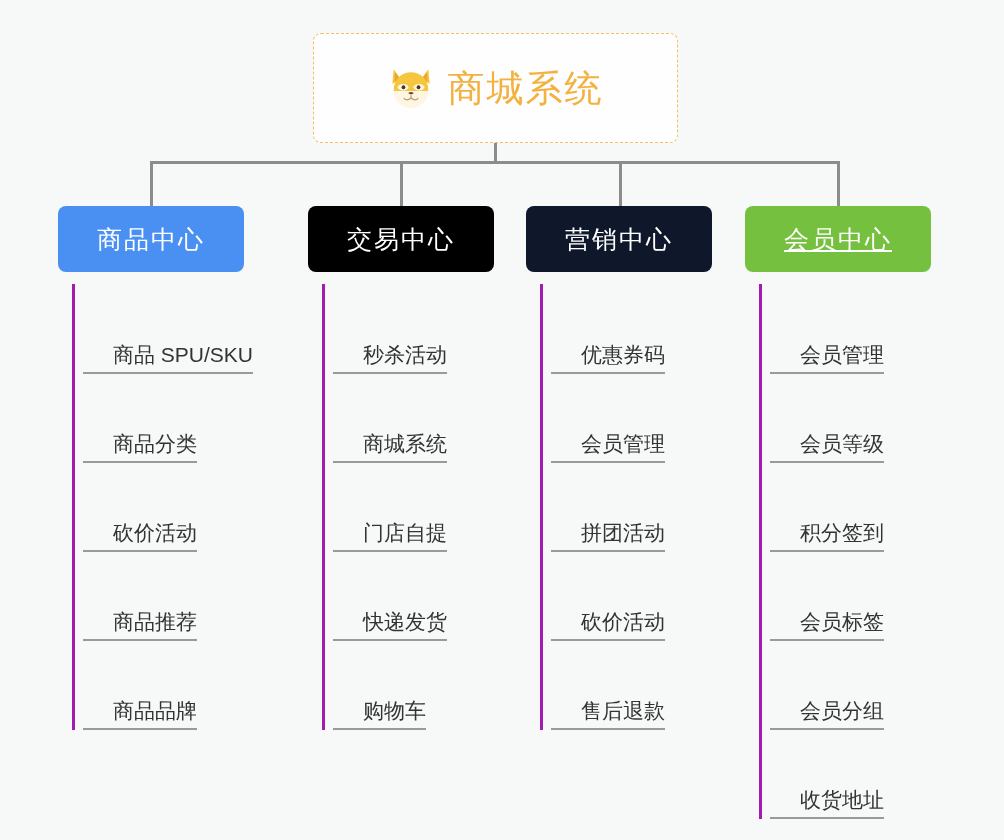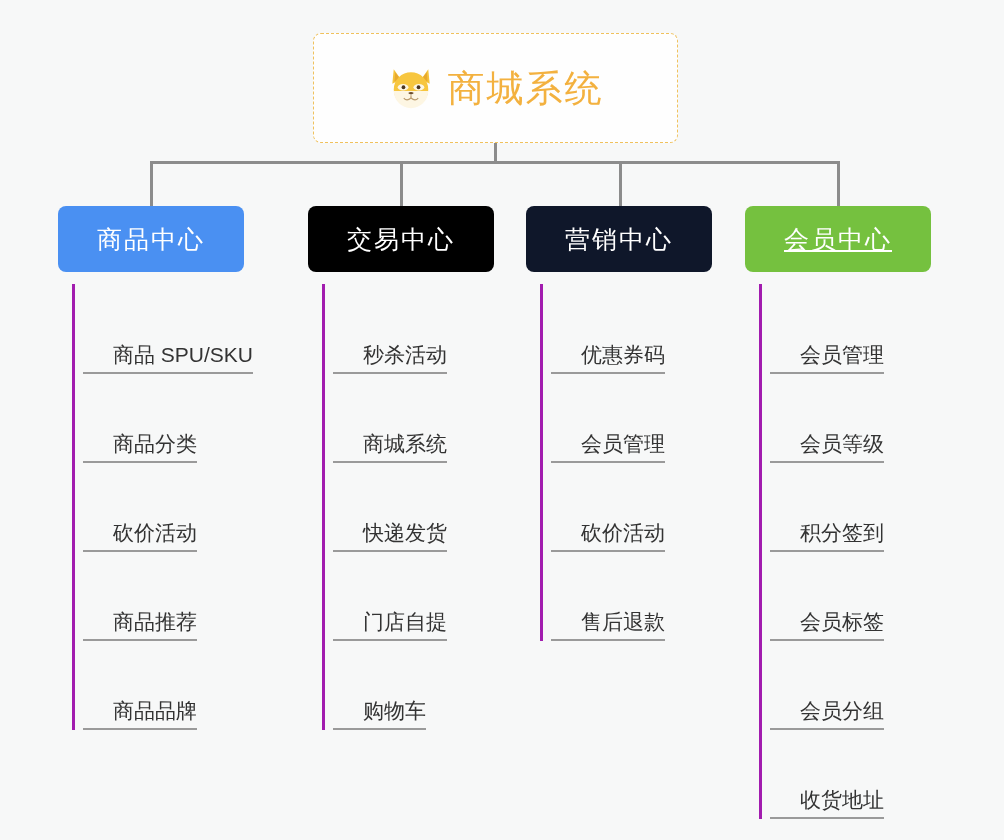--- a/index.html
+++ b/index.html
@@ -179,43 +179,46 @@
       <span>交易中心</span>
     </div>
     <div class="sub-list">
       <div class="sub-item">
           <span class="label">秒杀活动</span>
         </div>
       <div class="sub-item">
           <span class="label">商城系统</span>
         </div>
       <div class="sub-item">
+          <span class="label">门店自提</span>
+        </div>
+      <div class="sub-item">
           <span class="label">快递发货</span>
-        </div>
-      <div class="sub-item">
-          <span class="label">门店自提</span>
         </div>
       <div class="sub-item">
           <span class="label">购物车</span>
         </div>
     </div>
   </div>
 
   <div class="column" style="left:526px;">
     <div class="cat-box" style="background: #0f172a;">
       <span>营销中心</span>
     </div>
     <div class="sub-list">
       <div class="sub-item">
           <span class="label">优惠券码</span>
         </div>
       <div class="sub-item">
           <span class="label">会员管理</span>
         </div>
       <div class="sub-item">
+          <span class="label">拼团活动</span>
+        </div>
+      <div class="sub-item">
           <span class="label">砍价活动</span>
         </div>
       <div class="sub-item">
           <span class="label">售后退款</span>
         </div>
     </div>
   </div>
 
   <div class="column" style="left:745px;">
     <div class="cat-box" style="background: rgb(117, 193, 63); text-decoration: underline;">

